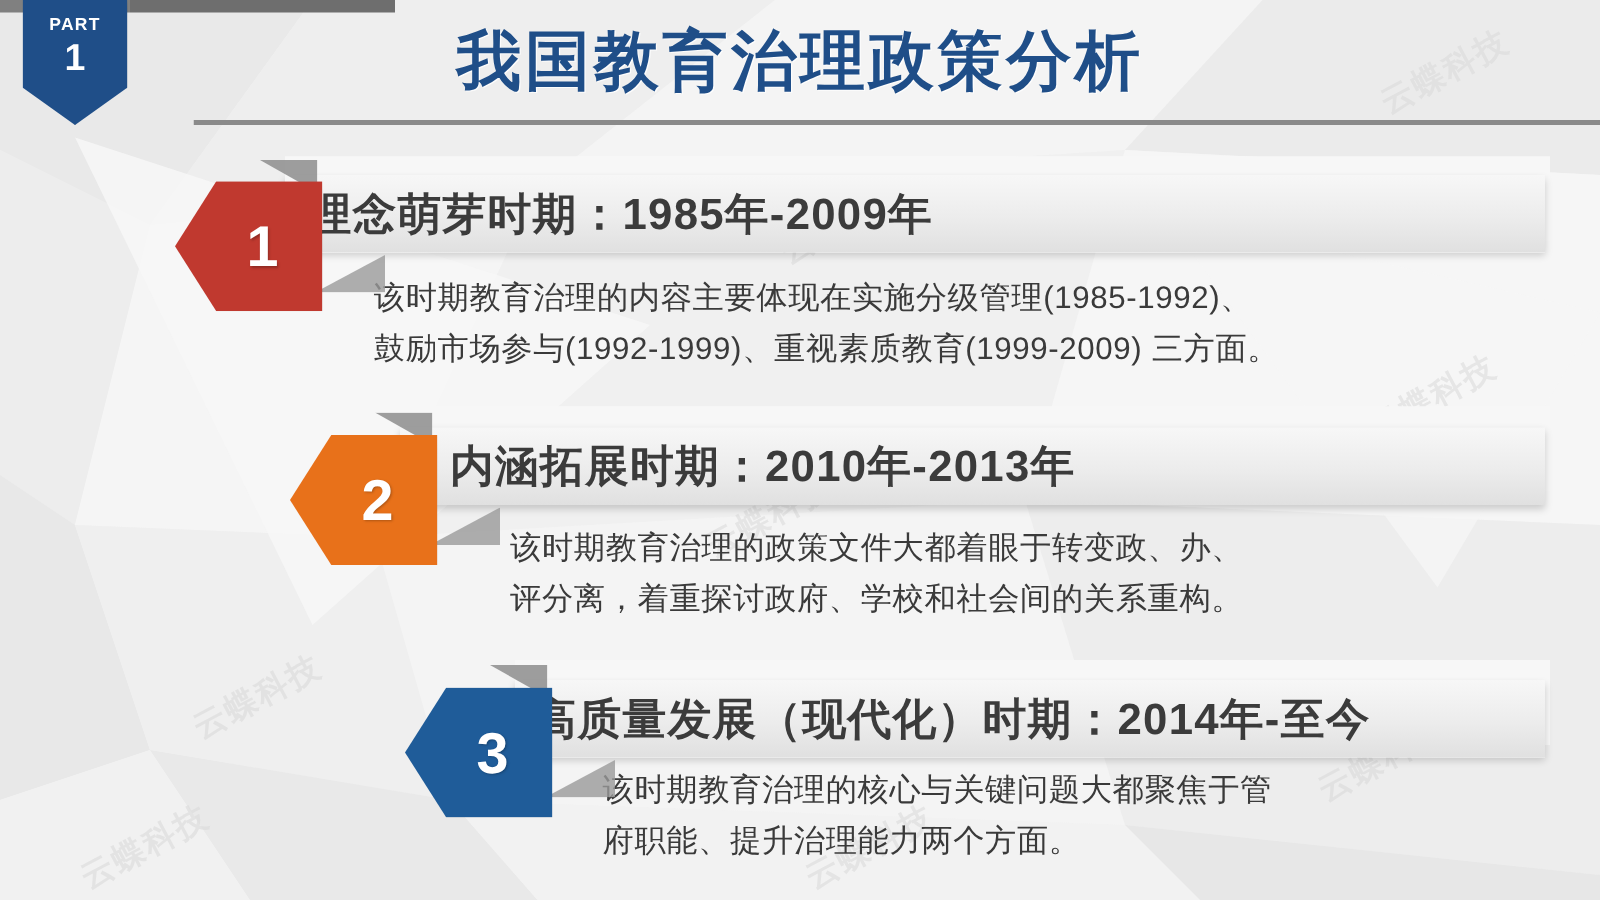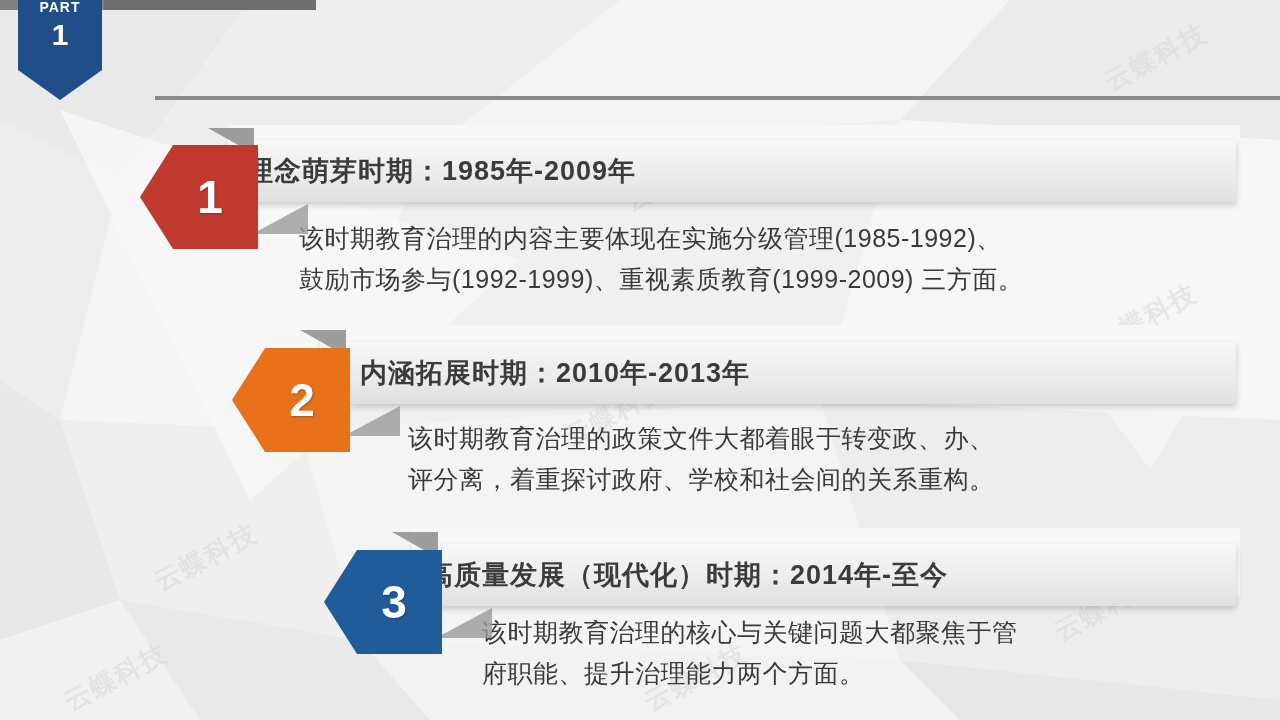--- a/index.html
+++ b/index.html
@@ -26,21 +26,21 @@
   .topbar-dark2{position:absolute;left:104px;top:0;width:212px;height:10px;background:#6e6e6e;}
   .thin-rule{position:absolute;left:155px;top:96px;width:1125px;height:4px;background:#8a8a8a;}
 
   
   .part-flag{
     position:absolute;left:18px;top:0;width:84px;height:100px;
     background:#1f4e88;
     clip-path:polygon(0 0,100% 0,100% 70%,50% 100%,0 70%);
     box-shadow:2px 2px 4px rgba(0,0,0,.25);
     display:flex;flex-direction:column;align-items:center;justify-content:flex-start;
-    box-sizing:border-box;
+    padding-top:12px;box-sizing:border-box;
   }
   .part-word{color:#fff;font-size:14px;font-weight:700;letter-spacing:1px;line-height:1;}
   .part-num{color:#fff;font-size:30px;font-weight:700;line-height:1;margin-top:6px;}
 
   
   .slide-title{
     position:absolute;left:0;top:14px;width:1280px;text-align:center;
     font-size:52px;font-weight:700;color:#1f4e88;letter-spacing:3px;
     text-shadow:1px 1px 0 rgba(255,255,255,.8);
   }
@@ -76,21 +76,21 @@
   }
 
   .headbar{
     position:absolute;height:62px;
     background:linear-gradient(180deg,#f7f7f7 0%,#ececec 55%,#e0e0e0 100%);
     box-shadow:0 3px 6px rgba(0,0,0,.18);
     display:flex;align-items:center;
     z-index:1;
   }
   .headbar h3{
-    margin:0;font-size:27px;font-weight:700;color:#3b3b3b;letter-spacing:1px;
+    margin:0;font-size:35px;font-weight:700;color:#3b3b3b;letter-spacing:1px;
     white-space:nowrap;
   }
 
   .bodytext{
     position:absolute;z-index:1;
     font-size:25px;color:#3a3a3a;line-height:1.62;letter-spacing:.5px;
     white-space:pre-line;
   }
 
   
@@ -134,20 +134,21 @@
 
   <div class="topbar-dark"></div>
   <div class="topbar-dark2"></div>
   <div class="thin-rule"></div>
 
   <div class="part-flag">
     <div class="part-word">PART</div>
     <div class="part-num">1</div>
   </div>
 
+  <div class="slide-title">我国教育治理政策分析</div>
 
   <div class="block">
     <div class="panel" style="left:228px;top:125px;width:1012px;height:68px;background:#f7f7f7;"></div>
     <div class="fold" style="left:208px;top:128px;"></div>
     <div class="headbar" style="left:228px;top:140px;width:1008px;">
       <h3 style="margin-left:18px;">理念萌芽时期：1985年-2009年</h3>
     </div>
     <div class="arrow red" style="left:140px;top:145px;">
       <span>1</span>
     </div>

